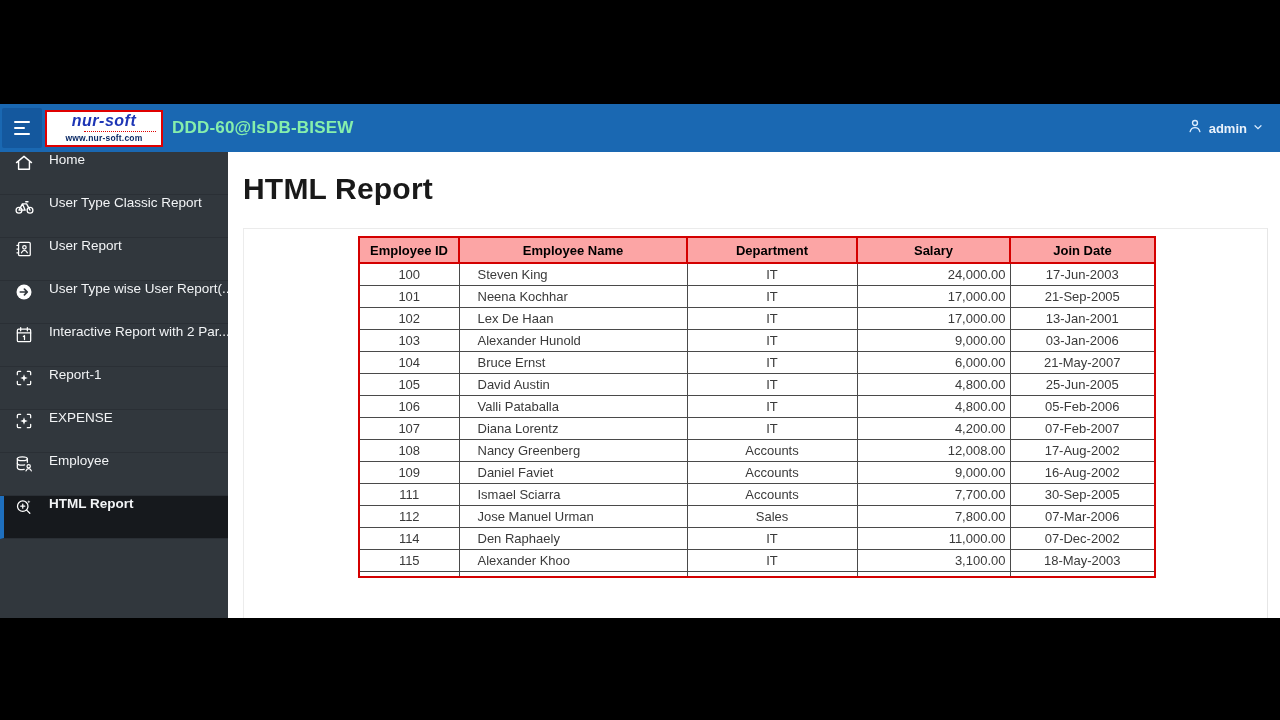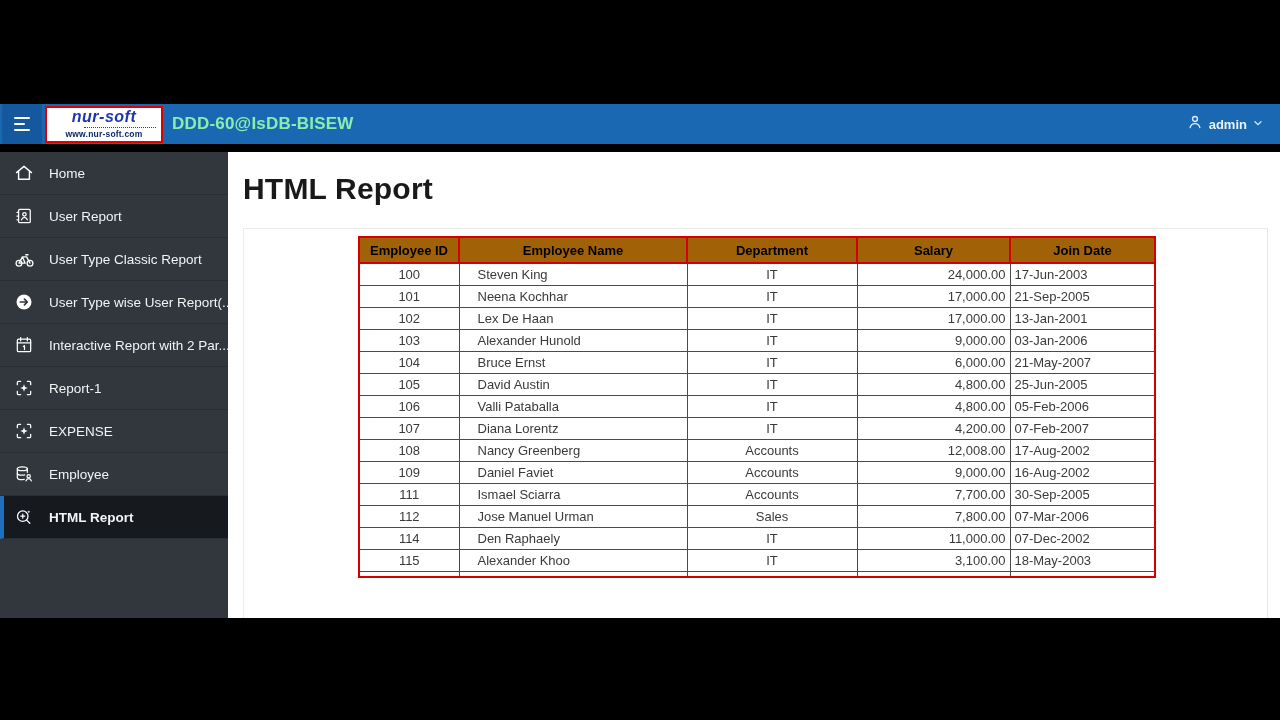--- a/index.html
+++ b/index.html
@@ -5,67 +5,67 @@
   * { margin:0; padding:0; box-sizing:border-box; }
   html,body { width:1280px; height:720px; overflow:hidden; background:#000;
               font-family:"Liberation Sans","DejaVu Sans",sans-serif; }
   .stage { position:relative; width:1280px; height:720px; background:#000; }
 
   
   .bar-top    { position:absolute; left:0; top:0;    width:1280px; height:104px; background:#000; }
   .bar-bottom { position:absolute; left:0; top:618px; width:1280px; height:102px; background:#000; z-index:30; }
 
   
-  .app-header { position:absolute; left:0; top:104px; width:1280px; height:40px;
+  .app-header { position:absolute; left:0; top:104px; width:1280px; height:48px;
                 background:#1a68b2; display:flex; align-items:center; z-index:10; }
   .hamburger-btn { width:40px; height:40px; margin-left:2px; background:#14589e; border-radius:2px;
                    display:flex; flex-direction:column; justify-content:center; align-items:center; gap:4px; cursor:pointer; }
   .hamburger-btn .hl { height:2px; background:#fff; border-radius:1px; }
   .hl1 { width:16px; } .hl2 { width:11px; align-self:flex-start; margin-left:12px; } .hl3 { width:16px; }
 
   .logo { width:118px; height:37px; margin-left:3px; background:#fff; border:2px solid #e00000;
           display:flex; flex-direction:column; justify-content:center; text-align:center; padding:1px 3px; }
   .logo-brand { font-style:italic; font-weight:bold; color:#1d35b5; font-size:16px; line-height:15px; letter-spacing:.5px; }
   .logo-tagline { height:4px; border-bottom:1px dotted #e00000; margin:0 2px 1px 34px; }
   .logo-url { font-size:8.5px; font-weight:bold; color:#0b2a66; letter-spacing:.2px; line-height:10px; }
 
   .app-title { color:#86efac; font-weight:bold; font-size:17px; margin-left:9px; letter-spacing:.2px; }
 
   .header-right { margin-left:auto; margin-right:16px; display:flex; align-items:center; gap:5px; cursor:pointer; }
   .header-right .uname { color:#eaf2fb; font-size:13px; font-weight:600; }
 
   
   .sidebar { position:absolute; left:0; top:152px; width:228px; height:466px; background:#31373d; z-index:10; }
-  .nav-item { height:43px; display:flex; align-items:center; padding-left:13px; gap:14px;
+  .nav-item { height:43px; display:flex; padding-left:13px; gap:14px;
               border-bottom:1px solid #2a2f35; cursor:pointer; }
   .nav-item .icon { width:22px; height:22px; flex:0 0 22px; display:flex; align-items:center; justify-content:center; }
   .nav-item .lbl { color:#f2f4f6; font-size:13.5px; white-space:nowrap; overflow:hidden; }
   .nav-item.active { background:#16191d; border-left:4px solid #1e6fbe; padding-left:9px; }
   .nav-item.active .lbl { font-weight:bold; }
 
   
   .main { position:absolute; left:228px; top:152px; width:1052px; height:466px; background:#fff; }
   .page-title { margin:20px 0 0 15px; font-size:30px; font-weight:600; color:#191919; letter-spacing:.2px; }
   .region { position:absolute; left:15px; right:12px; top:76px; bottom:0;
             border-top:1px solid #ebebeb; border-left:1px solid #ececec; border-right:1px solid #e6e6e6; }
 
   table.report { border-collapse:collapse; table-layout:fixed; margin:7px 0 0 114px;
                  border:2px solid #d40000; background:#fff; }
   table.report col.c0 { width:100px; } table.report col.c1 { width:228px; }
   table.report col.c2 { width:170px; } table.report col.c3 { width:153px; }
   table.report col.c4 { width:145px; }
-  table.report th { background:#a16207; color:#000; font-size:13px; font-weight:bold;
+  table.report th { background:#fca5a5; color:#000; font-size:13px; font-weight:bold;
                     border:2px solid #d40000; height:26px; padding:1px 1px; text-align:center; }
   table.report td { border:1px solid #4a4a4a; height:22px; font-size:13px; color:#3a3a3a;
                     padding:1px 4px; background:#fff; }
   table.report td:nth-child(1) { text-align:center; }
   table.report td:nth-child(2) { text-align:left; padding-left:18px; }
   table.report td:nth-child(3) { text-align:center; }
   table.report td:nth-child(4) { text-align:right; padding-right:4px;padding-left:40px; }
-  table.report td:nth-child(5) { }
+  table.report td:nth-child(5) { text-align:center; }
   table.report tfoot td { height:6px; padding:0; }
 </style>
 </head>
 <body>
 
 <div class="stage">
 
   <div class="bar-top"></div>
 
   <div class="app-header">
@@ -102,39 +102,39 @@
       <span class="icon">
         <svg width="20" height="20" viewBox="0 0 24 24" fill="none" stroke="#fff" stroke-width="1.7" stroke-linecap="round" stroke-linejoin="round">
           <path d="M3 11.5 12 4l9 7.5M5.5 10v9.5h13V10"></path>
         </svg>
       </span>
       <span class="lbl">Home</span>
     </div>
 
     <div class="nav-item">
       <span class="icon">
+        <svg width="21" height="21" viewBox="0 0 24 24" fill="none" stroke="#fff" stroke-width="1.5" stroke-linecap="round" stroke-linejoin="round">
+          <circle cx="5.7" cy="16.2" r="3.3"></circle>
+            <circle cx="18.3" cy="16.2" r="3.3"></circle>
+          <path d="M5.7 16.2 9.6 9h4.8l3.9 7.2M9.6 9l3.2 7.2H5.7M13.4 6.6h2.6"></path>
+        </svg>
+      </span>
+      <span class="lbl">User Type Classic Report</span>
+    </div>
+
+    <div class="nav-item">
+      <span class="icon">
         <svg width="20" height="20" viewBox="0 0 24 24" fill="none" stroke="#fff" stroke-width="1.5" stroke-linecap="round" stroke-linejoin="round">
           <rect x="5.5" y="4" width="14" height="16" rx="1.5"></rect>
           <circle cx="12.5" cy="10" r="2.1"></circle>
           <path d="M9 16.6c.8-1.9 2-2.9 3.5-2.9s2.7 1 3.5 2.9"></path>
           <path d="M3.5 7.5h2M3.5 12h2M3.5 16.5h2"></path>
         </svg>
       </span>
       <span class="lbl">User Report</span>
-    </div>
-
-    <div class="nav-item">
-      <span class="icon">
-        <svg width="21" height="21" viewBox="0 0 24 24" fill="none" stroke="#fff" stroke-width="1.5" stroke-linecap="round" stroke-linejoin="round">
-          <circle cx="5.7" cy="16.2" r="3.3"></circle>
-            <circle cx="18.3" cy="16.2" r="3.3"></circle>
-          <path d="M5.7 16.2 9.6 9h4.8l3.9 7.2M9.6 9l3.2 7.2H5.7M13.4 6.6h2.6"></path>
-        </svg>
-      </span>
-      <span class="lbl">User Type Classic Report</span>
     </div>
 
     <div class="nav-item">
       <span class="icon">
         <svg width="20" height="20" viewBox="0 0 24 24">
           <circle cx="12" cy="12" r="9" fill="#fff"></circle>
           <path d="M7.5 12h8M12.5 8.5 16 12l-3.5 3.5" fill="none" stroke="#31373d" stroke-width="2" stroke-linecap="round" stroke-linejoin="round"></path>
         </svg>
       </span>
       <span class="lbl">User Type wise User Report(...</span>

